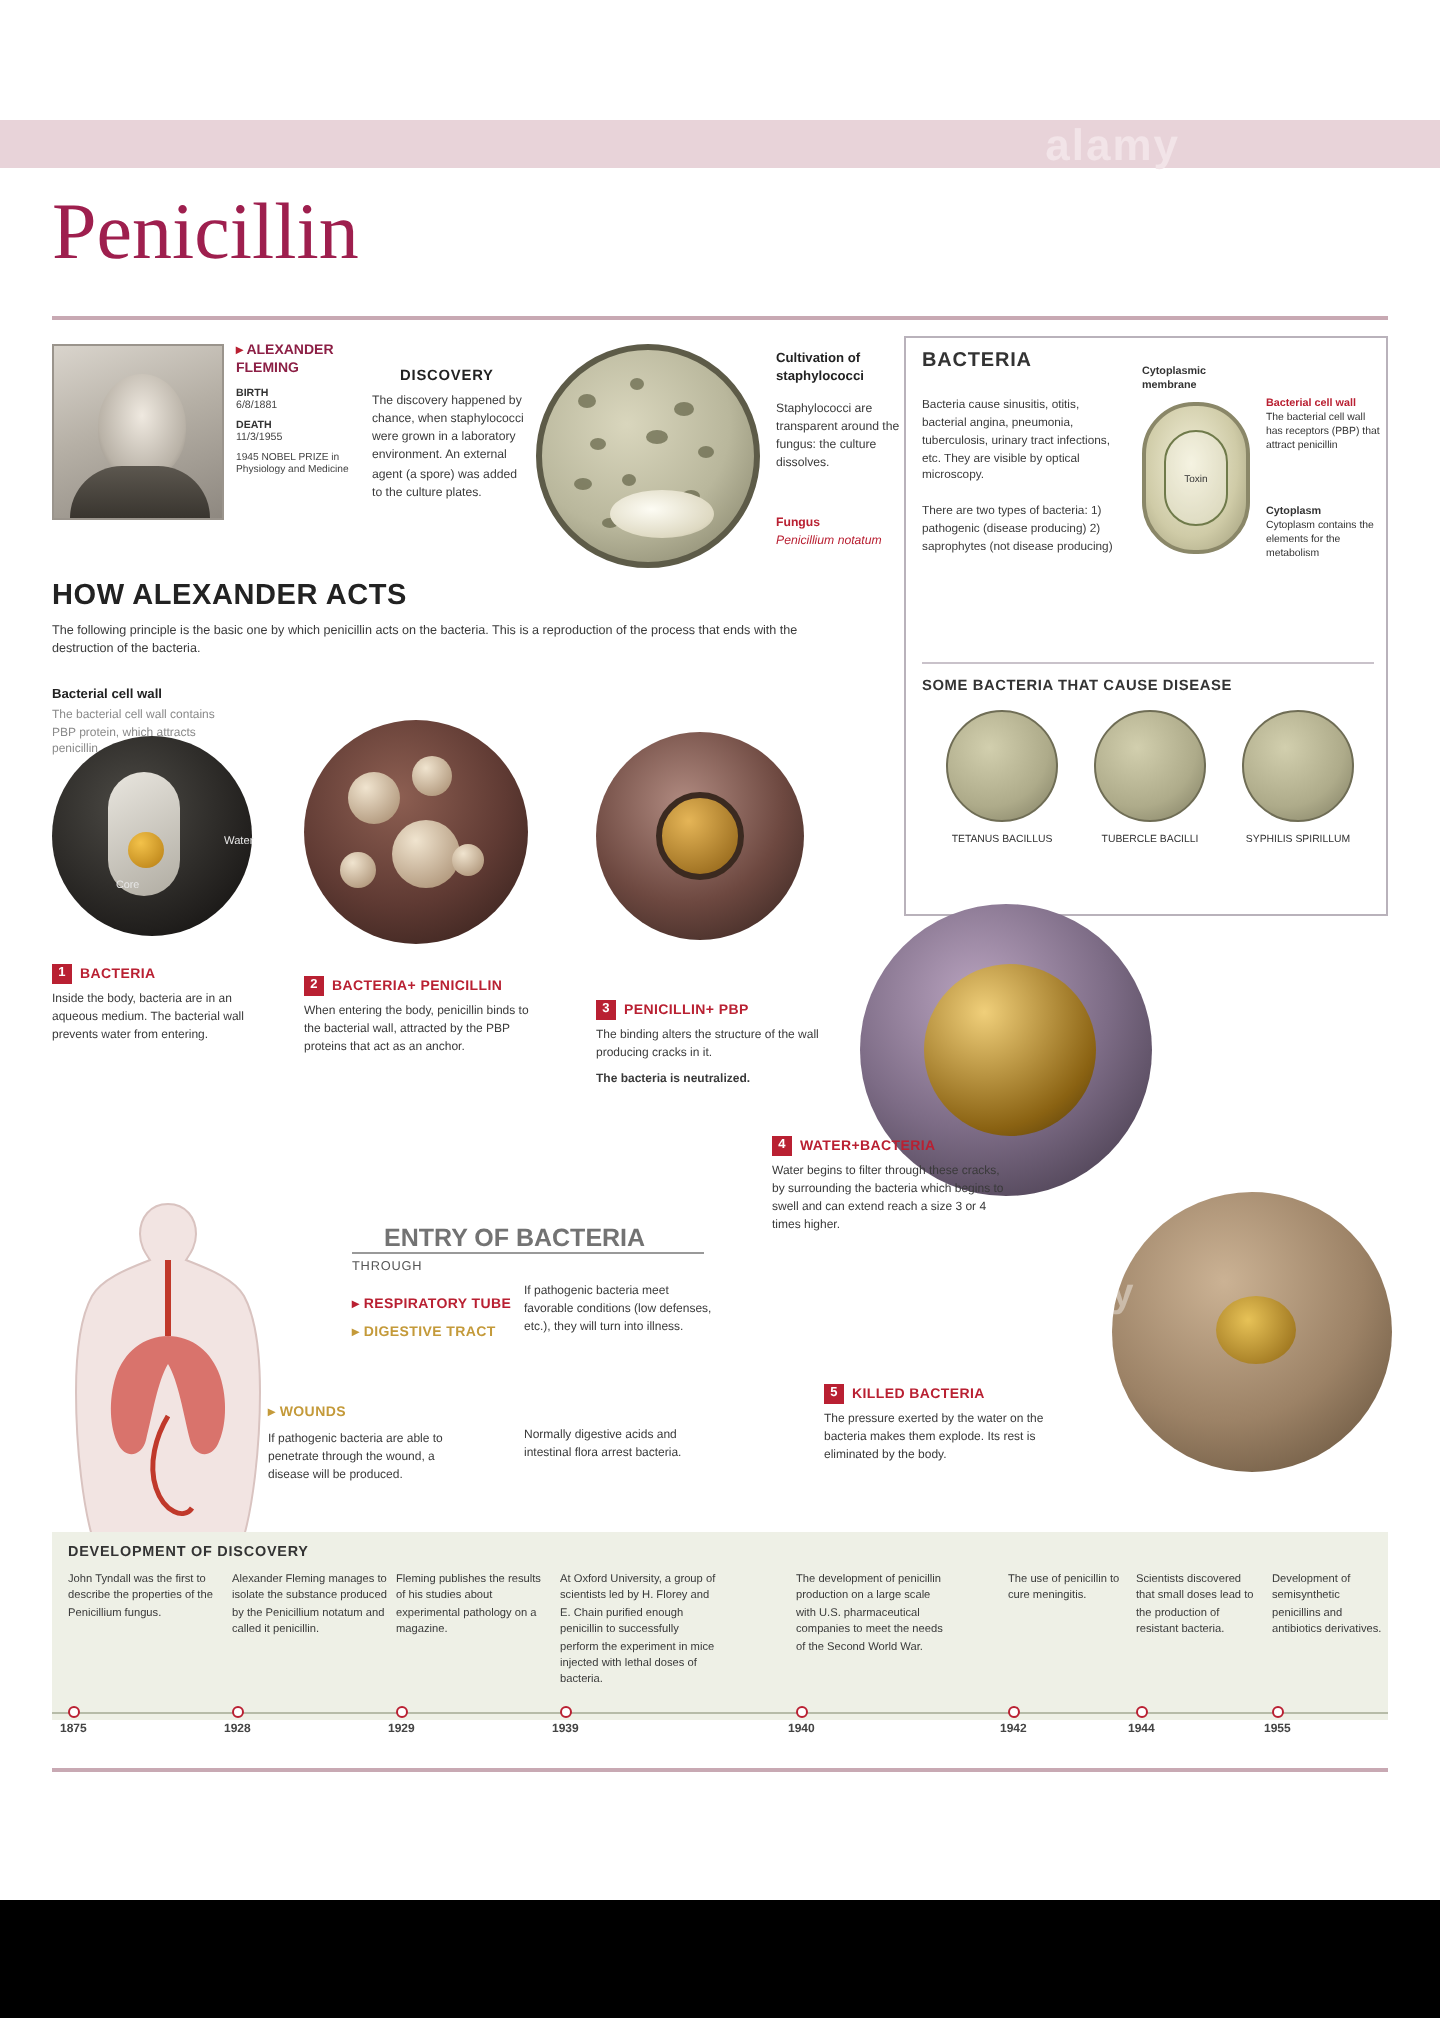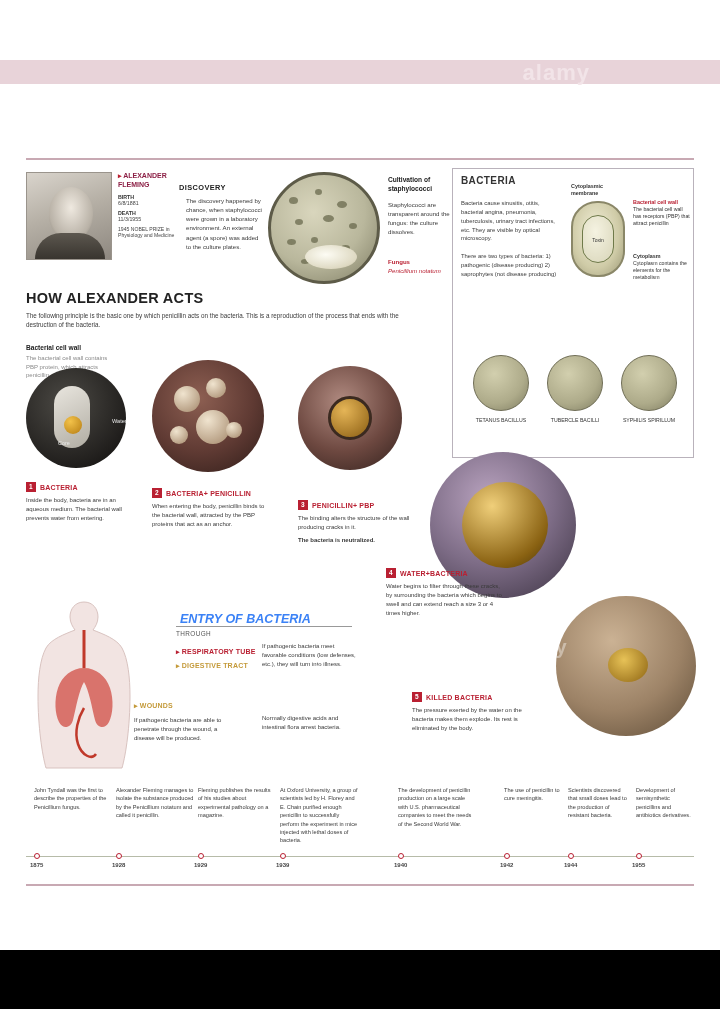--- a/index.html
+++ b/index.html
@@ -59,21 +59,21 @@
   .fleming-info {
     position: absolute; left: 118px; top: 172px; width: 62px;
   }
   .fleming-name { font-size: 7px; font-weight: bold; color: #8c1f45; line-height: 1.25; }
   .fleming-row { margin-top: 4px; }
   .fleming-key { font-size: 5.3px; font-weight: bold; color: #333; }
   .fleming-val { font-size: 5.3px; color: #444; }
   .fleming-note { font-size: 5.1px; color: #444; line-height: 1.3; margin-top: 4px; }
 
   
-  .discovery-h { position:absolute; left:179px; top:183px; font-size:7.4px; font-weight:bold; letter-spacing:.4px; color:#222;}
+  .discovery-h { position:absolute; left:200px; top:183px; font-size:7.4px; font-weight:bold; letter-spacing:.4px; color:#222;}
   .discovery-p { position:absolute; left:186px; top:196px; width:78px; font-size:6.1px; line-height:1.5; color:#3a3a3a;}
 
   
   .petri {
     position:absolute; left:268px; top:172px; width:112px; height:112px; border-radius:50%;
     background: radial-gradient(circle at 40% 35%, #d9d6bd 0%, #b9b79c 55%, #7e7c63 100%);
     border: 3px solid #5d5b48; overflow:hidden;
   }
   .petri .spot { position:absolute; background:#6a6a4e; border-radius:50%; opacity:.75; }
   .petri .fungus {
@@ -149,21 +149,21 @@
     display:inline-block; width:10px; height:10px; background:#b92032; color:#fff;
     font-size:6.5px; font-weight:bold; text-align:center; line-height:10px; margin-right:4px;
     vertical-align:middle;
   }
   .step { position:absolute; width:108px; }
   .step-t { font-size:7px; font-weight:bold; color:#b92032; letter-spacing:.2px; display:flex; align-items:center;}
   .step-p { font-size:6px; line-height:1.5; color:#3a3a3a; margin-top:4px;}
 
   
   .body-fig { position:absolute; left:18px; top:596px; width:132px; height:180px; }
-  .entry-h { position:absolute; left:180px; top:612px; font-size:12.5px; font-weight:bold; color:#3b82f6;font-style:italic;}
+  .entry-h { position:absolute; left:192px; top:612px; font-size:12.5px; font-weight:bold; color:#737373;}
   .entry-through { position:absolute; left:176px; top:630px; font-size:6.4px; color:#555; letter-spacing:.4px;}
   .entry-line { position:absolute; left:176px; top:626px; width:176px; height:1px; background:#999;}
   .entry-item { position:absolute; font-size:7px; font-weight:bold; letter-spacing:.2px;}
   .entry-note { position:absolute; font-size:6px; line-height:1.5; color:#3a3a3a;}
 
   
   .tl-box { position:absolute; left:26px; top:766px; width:668px; height:94px; background:#eef0e6; }
   .tl-head { position:absolute; left:8px; top:5px; font-size:7.2px; font-weight:bold; color:#333; letter-spacing:.4px;}
   .tl-cell { position:absolute; top:786px; width:78px; font-size:5.6px; line-height:1.5; color:#3a3a3a;}
   .tl-axis { position:absolute; left:26px; top:856px; width:668px; height:1px; background:#b6bba8;}
@@ -178,20 +178,21 @@
   .wm-mid { position:absolute; left:510px; top:636px; font-size:20px; color:rgba(255,255,255,.4); font-weight:bold;}
 </style>
 </head>
 <body>
 
 <div class="page">
 
   <div class="top-band"></div>
   <div class="watermark-top">alamy</div>
 
+  <div class="title">Penicillin</div>
   <div class="rule-pink" style="top:158px"></div>
 
   <div class="fleming-photo">
     <div class="face"></div>
     <div class="suit"></div>
   </div>
   <div class="fleming-info">
     <div class="fleming-name">
       <span style="color:#b92032">▸</span> <span>ALEXANDER FLEMING</span>
     </div>
@@ -245,20 +246,21 @@
     </div>
     <div class="callout" style="left:180px; top:30px; width:58px;">
       <b style="color:#b92032">Bacterial cell wall</b>
       <div>The bacterial cell wall has receptors (PBP) that attract penicillin</div>
     </div>
     <div class="callout" style="left:180px; top:84px; width:58px;">
       <b>Cytoplasm</b>
       <div>Cytoplasm contains the elements for the metabolism</div>
     </div>
 
+    <div class="bact-sub">SOME BACTERIA THAT CAUSE DISEASE</div>
 
     <div class="disc-circle" style="left:20px"></div>
     <div class="disc-circle" style="left:94px"></div>
     <div class="disc-circle" style="left:168px"></div>
     <div class="disc-cap" style="left:17px">TETANUS BACILLUS</div>
     <div class="disc-cap" style="left:91px">TUBERCLE BACILLI</div>
     <div class="disc-cap" style="left:165px">SYPHILIS SPIRILLUM</div>
   </div>
 
   <div class="h-sec how-h">HOW ALEXANDER ACTS</div>
@@ -353,20 +355,23 @@
   <div class="entry-item" style="left:134px; top:702px; color:#c49a3a">
     ▸ <span>WOUNDS</span>
   </div>
 
   <div class="entry-note" style="left:262px; top:642px; width:94px">If pathogenic bacteria meet favorable conditions (low defenses, etc.), they will turn into illness.</div>
   <div class="entry-note" style="left:262px; top:714px; width:94px">Normally digestive acids and intestinal flora arrest bacteria.</div>
   <div class="entry-note" style="left:134px; top:716px; width:104px">If pathogenic bacteria are able to penetrate through the wound, a disease will be produced.</div>
 
   <div class="wm-center">alamy</div>
 
+  <div class="tl-box">
+    <div class="tl-head">DEVELOPMENT OF DISCOVERY</div>
+  </div>
   <div class="tl-cell" style="left:34px">John Tyndall was the first to describe the properties of the Penicillium fungus.</div>
   <div class="tl-cell" style="left:116px">Alexander Fleming manages to isolate the substance produced by the Penicillium notatum and called it penicillin.</div>
   <div class="tl-cell" style="left:198px">Fleming publishes the results of his studies about experimental pathology on a magazine.</div>
   <div class="tl-cell" style="left:280px">At Oxford University, a group of scientists led by H. Florey and E. Chain purified enough penicillin to successfully perform the experiment in mice injected with lethal doses of bacteria.</div>
   <div class="tl-cell" style="left:398px">The development of penicillin production on a large scale with U.S. pharmaceutical companies to meet the needs of the Second World War.</div>
   <div class="tl-cell" style="left:504px; width:56px">The use of penicillin to cure meningitis.</div>
   <div class="tl-cell" style="left:568px; width:62px">Scientists discovered that small doses lead to the production of resistant bacteria.</div>
   <div class="tl-cell" style="left:636px; width:58px">Development of semisynthetic penicillins and antibiotics derivatives.</div>
 
   <div class="tl-axis"></div>

